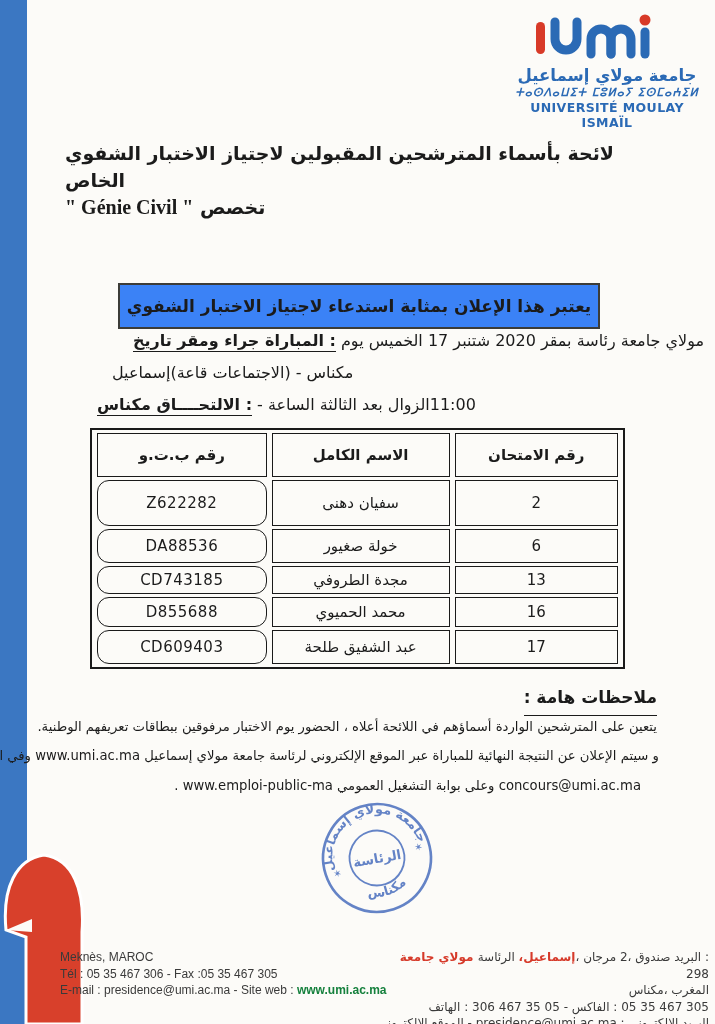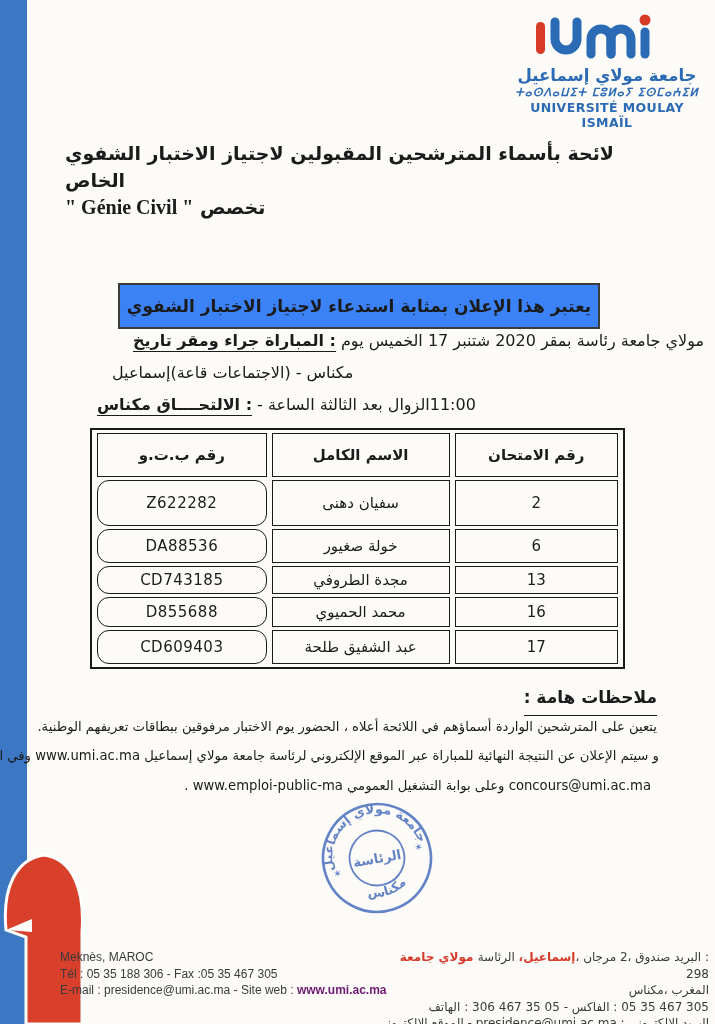--- a/index.html
+++ b/index.html
@@ -40,30 +40,30 @@
     vertical-align:middle;font-size:15px;padding:0 4px;}
   table.cands th{height:42px;font-weight:bold;}
   .col-exam{width:160px;} .col-name{width:176px;margin-top:40px;} .col-cin{width:165px;}
   tr.r0 td{height:44px;} tr.r1 td{height:32px;margin-top:30px;} tr.r2 td{height:26px;}
   tr.r3 td{height:28px;} tr.r4 td{height:32px;}
   td.cin{font-size:14.5px;letter-spacing:.5px;border-radius:12px;}
   
   .notes-h{top:687px;right:58px;direction:rtl;font-size:17px;font-weight:bold;
     border-bottom:1.7px solid #1b1b1b;padding-bottom:8px;}
   .note{right:58px;direction:rtl;font-size:13.2px;white-space:nowrap;}
-  .n1{top:719px;} .n2{top:748px;right:56px;} .n3{top:778px;right:64px;}
+  .n1{top:719px;} .n2{top:748px;right:56px;} .n3{top:778px;right:74px;}
   
   .stamp{top:797px;left:311px;width:132px;height:122px;opacity:.85;}
   
   .footer-fr{top:949px;left:60px;width:345px;font-size:12px;line-height:16.5px;
     color:#3a3a3a;font-family:"Liberation Sans","DejaVu Sans",sans-serif;}
   .footer-ar{top:949px;right:6px;width:335px;font-size:12px;line-height:16.5px;
     color:#3a3a3a;text-align:right;}
   .org-red{color:#d63a2a;font-weight:bold;}
-  .site-bold{font-weight:bold;color:#701a75;}
+  .site-bold{font-weight:bold;color:#15803d;}
   .ltrflow{direction:ltr;}
   .rtlflow{direction:rtl;}
 </style>
 </head>
 <body>
 
 <div class="abs blue-bar"></div>
 
 <svg class="abs red-shape" viewBox="0 0 100 184">
   <path d="M 26 184 L 26 97 L 6 90 C 2 48 16 19 44 15 C 73 19 85 50 82 92 L 82 184 Z" fill="#d8402b" stroke="#ffffff" stroke-width="3"></path>
@@ -161,21 +161,21 @@
       <textPath href="#stamp-bot-arc" startOffset="50%" text-anchor="middle">مكناس</textPath>
     </text>
     <text x="14" y="66" font-size="10" fill="#4a6fbe" stroke="none">✶</text>
     <text x="98" y="66" font-size="10" fill="#4a6fbe" stroke="none">✶</text>
     <text x="60" y="65" font-size="13" font-weight="bold" fill="#4a6fbe" stroke="none" text-anchor="middle" transform="rotate(8 60 60)">الرئاسة</text>
   </g>
 </svg>
 
 <div class="abs footer-fr">
   <div>Meknès, MAROC</div>
-  <div>Tél : 05 35 188 306 - Fax :05 35 467 305</div>
+  <div>Tél : 05 35 467 306 - Fax :05 35 467 305</div>
   <div>
     <span>E-mail : presidence@umi.ac.ma - Site web : </span><span class="site-bold">www.umi.ac.ma</span>
   </div>
 </div>
 
 <div class="abs footer-ar">
   <div class="ltrflow">
     <span class="org-red">جامعة‎ مولاي‎ إسماعيل،</span><span> الرئاسة،‎ مرجان‎ 2، صندوق‎ البريد‎ : 298</span>
   </div>
   <div class="ltrflow">مكناس،‎ المغرب</div>

